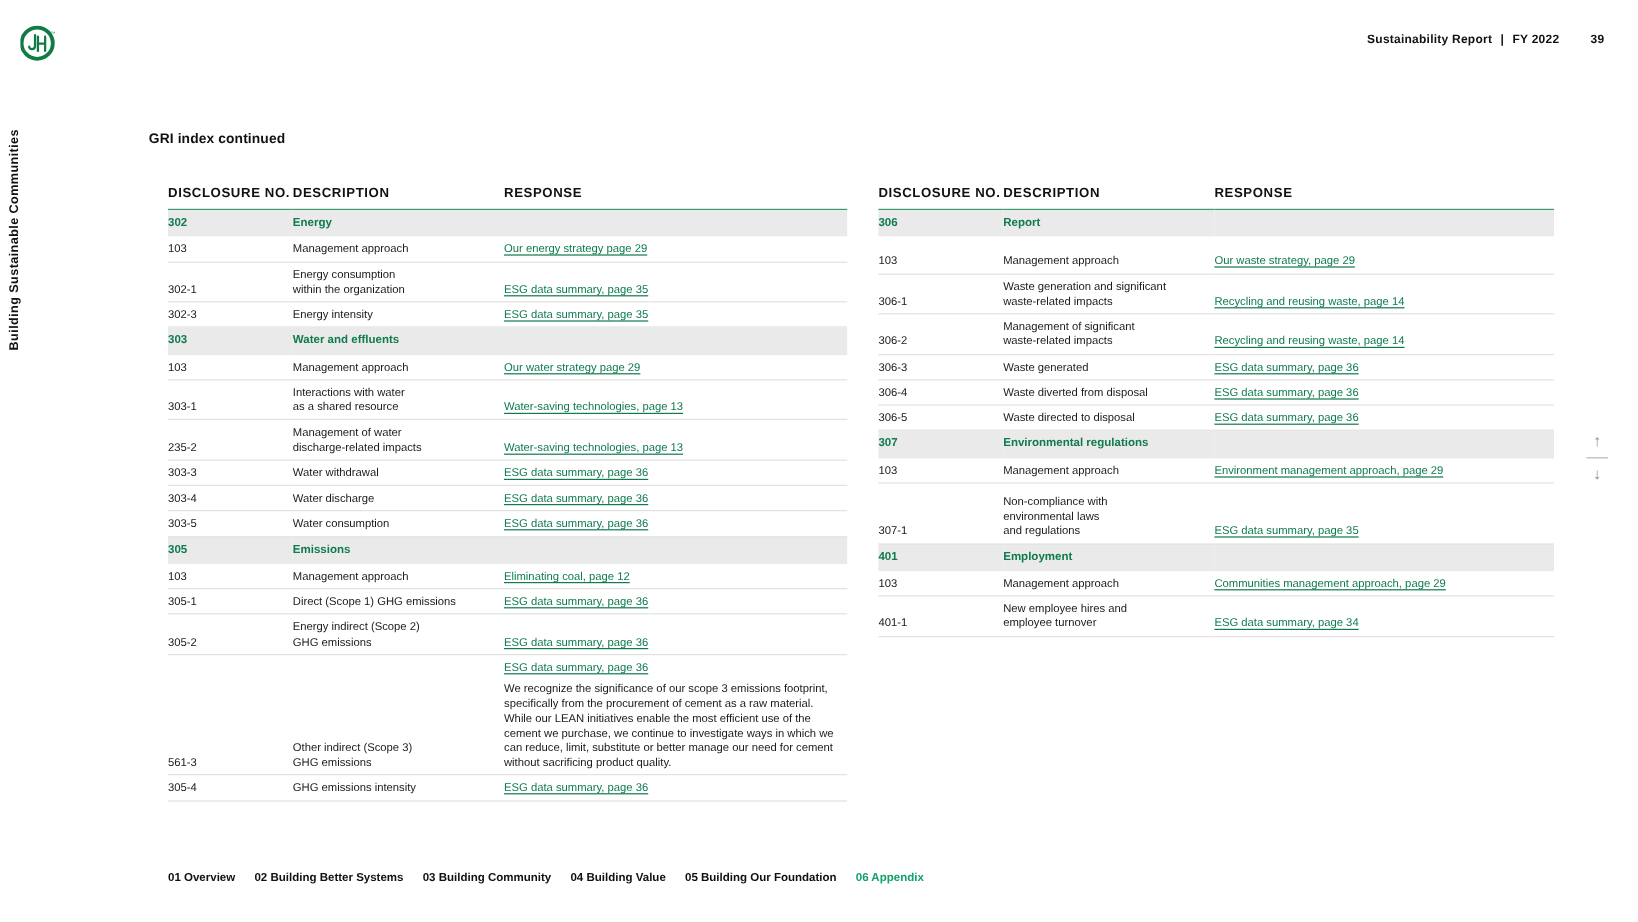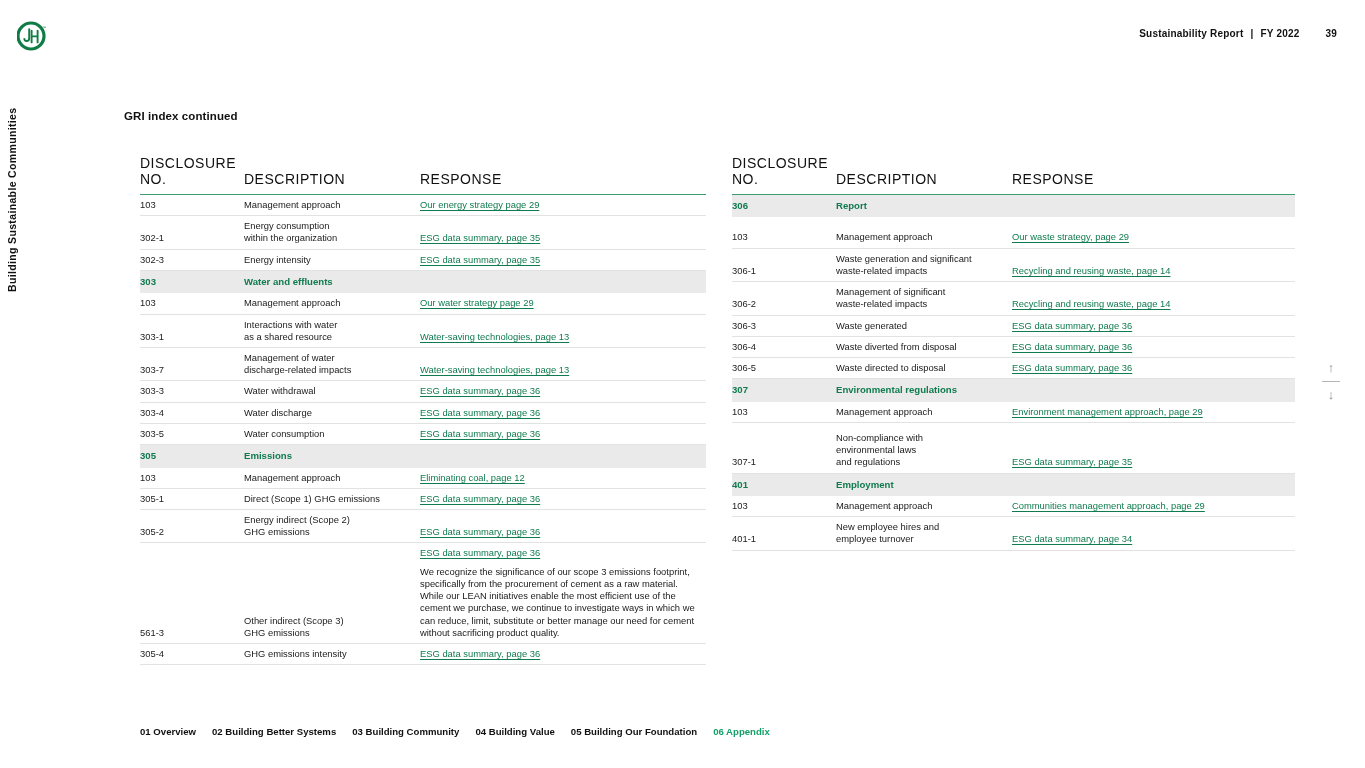--- a/index.html
+++ b/index.html
@@ -78,22 +78,22 @@
   .tbl-right { left: 732px; top: 155px; width: 563px; }
 
   table.gri {
     width: 100%;
     border-collapse: collapse;
     table-layout: fixed;
     font-size: 9.4px;
   }
   table.gri th {
     text-align: left;
-    font-size: 14px;
-    font-weight: normal;
+    font-size: 11px;
+    font-weight: bold;
     letter-spacing: 0.5px;
     color: #111111;
     padding: 0 0 7px 0;
     border-bottom: 1.4px solid #3d9c6d;
     vertical-align: bottom;
   }
   table.gri td {
     vertical-align: bottom;
     padding: 4px 8px 4px 0;
     border-bottom: 1px solid #e2e2e2;
@@ -196,20 +196,25 @@
         <col class="c-resp">
       </colgroup>
     <thead>
       <tr>
         <th>DISCLOSURE NO.</th>
         <th>DESCRIPTION</th>
         <th>RESPONSE</th>
       </tr>
     </thead>
     <tbody>
+        <tr class="band">
+          <td class="disc">302</td>
+          <td>Energy</td>
+          <td></td>
+        </tr>
         <tr>
           <td class="disc">103</td>
           <td class="nowrapline">Management approach</td>
           <td class="resp">
             <a class="lnk" href="#">Our energy strategy page 29</a>
           </td>
         </tr>
         <tr>
           <td class="disc">302-1</td>
           <td class="nowrapline">Energy consumption
@@ -239,21 +244,21 @@
         </tr>
         <tr>
           <td class="disc">303-1</td>
           <td class="nowrapline">Interactions with water
 as a shared resource</td>
           <td class="resp">
             <a class="lnk" href="#">Water-saving technologies, page 13</a>
           </td>
         </tr>
         <tr>
-          <td class="disc">303-7</td>
+          <td class="disc">235-2</td>
           <td class="nowrapline">Management of water
 discharge-related impacts</td>
           <td class="resp">
             <a class="lnk" href="#">Water-saving technologies, page 13</a>
           </td>
         </tr>
         <tr>
           <td class="disc">303-3</td>
           <td class="nowrapline">Water withdrawal</td>
           <td class="resp">

